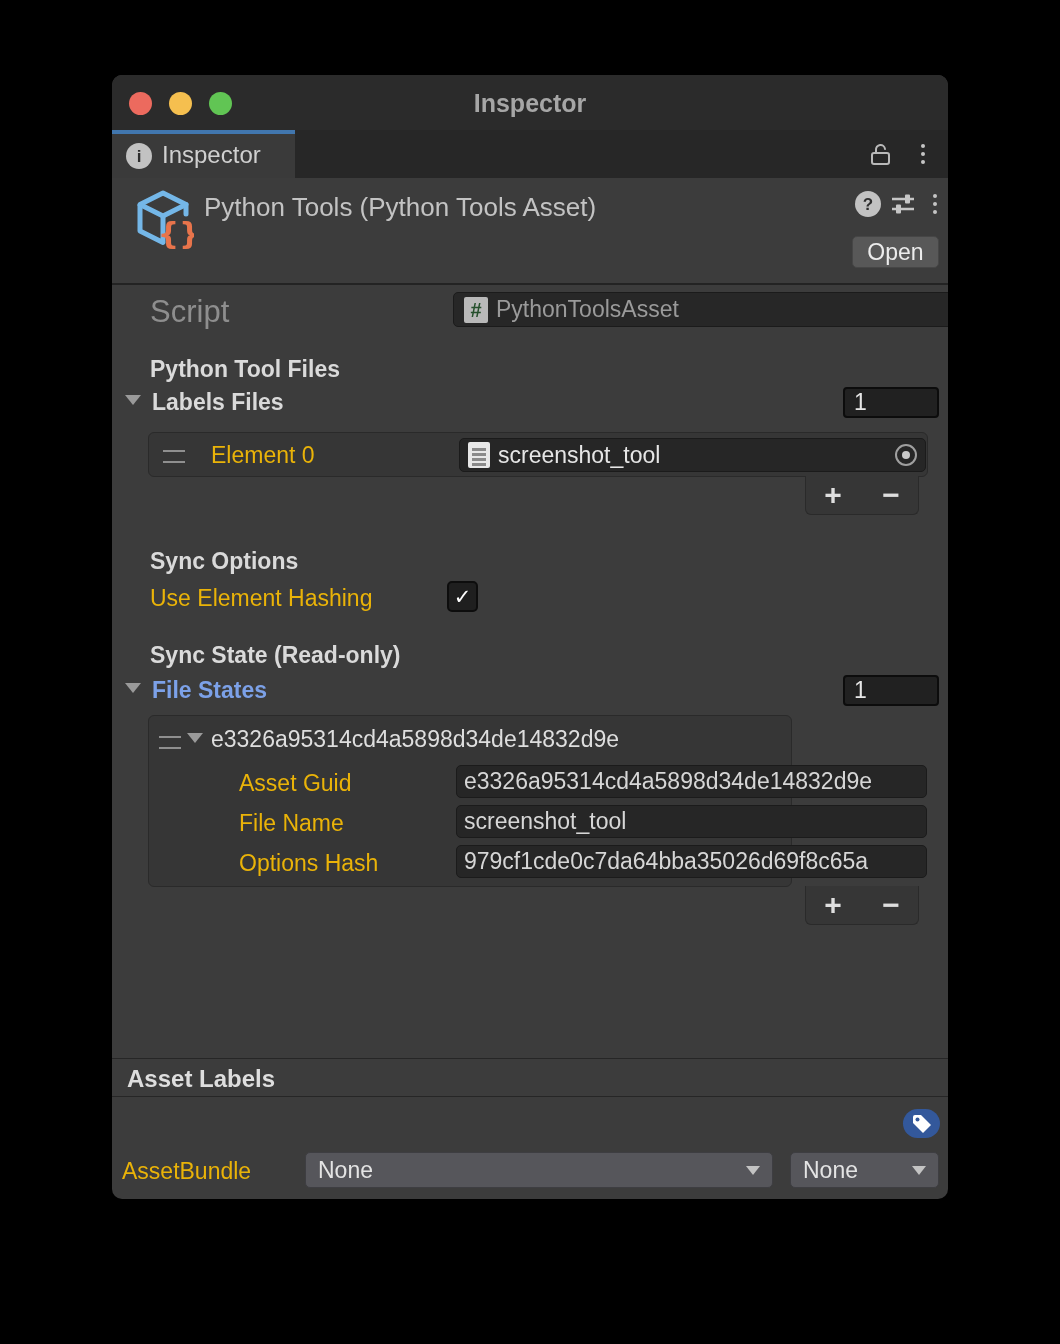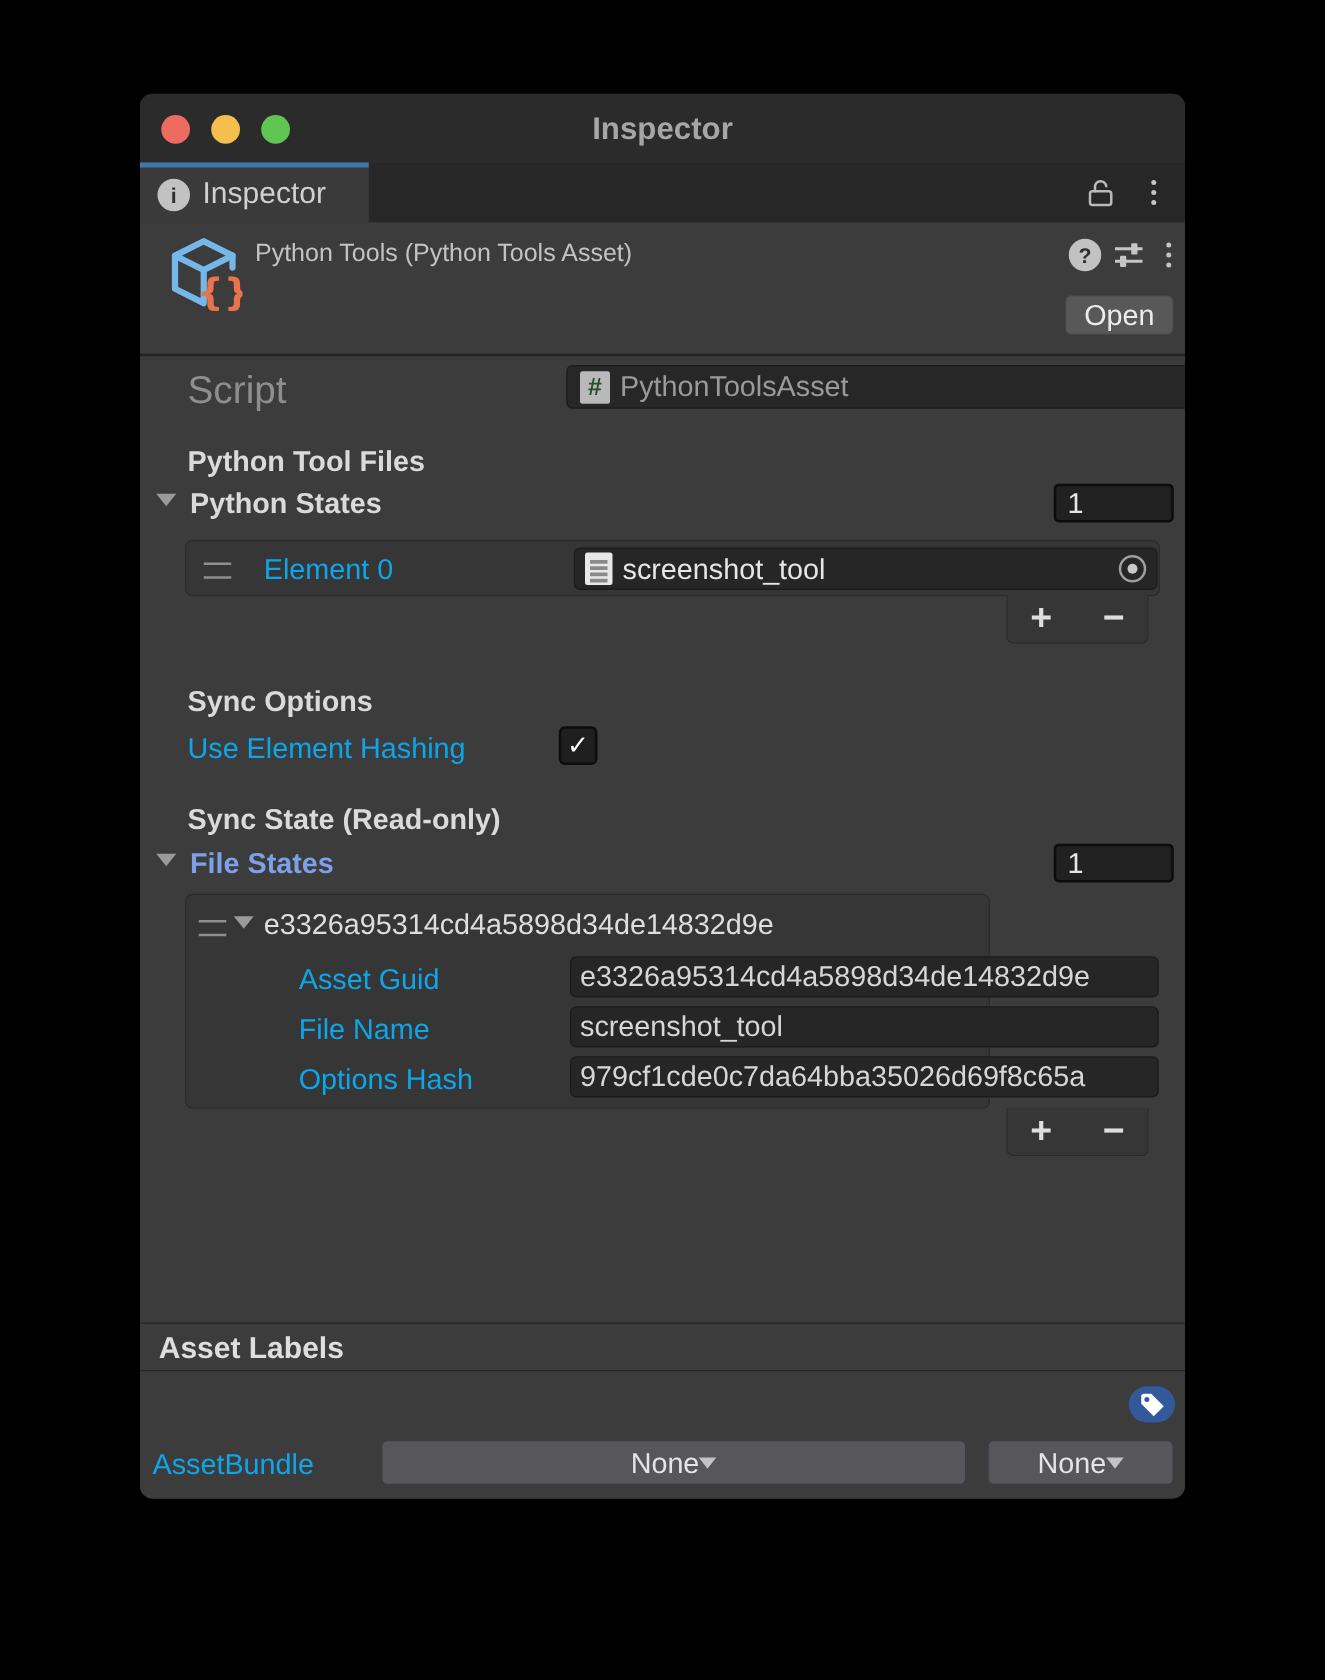--- a/index.html
+++ b/index.html
@@ -18,44 +18,44 @@
   .circle-icon{width:26px;height:26px;border-radius:50%;background:#c2c2c2;color:#2e2e2e;text-align:center;line-height:27px;font-weight:bold;font-size:17px;}
   #tab-info{left:14px;top:9px;}
   #tab-label{left:50px;top:7px;font-size:24px;color:#d0d0d0;}
   #lock-btn{left:756px;top:11px;width:26px;height:26px;}
   #kebab-tab{left:798px;top:11px;}
   .kebab{width:26px;height:26px;display:flex;flex-direction:column;align-items:center;justify-content:center;gap:4px;}
   .kebab i{width:4px;height:4px;border-radius:50%;background:#c4c4c4;}
   
   #header{left:0;top:103px;width:836px;height:107px;background:#3c3c3c;border-bottom:2px solid #232323;box-sizing:border-box;}
   #asset-icon{left:20px;top:10px;width:62px;height:62px;}
-  #header-title{left:92px;top:14px;font-size:20px;color:#c3c3c3;}
+  #header-title{left:92px;top:14px;font-size:26px;color:#c3c3c3;}
   #help-btn{left:743px;top:13px;}
   #presets-btn{left:778px;top:13px;width:26px;height:26px;}
   #kebab-header{left:810px;top:13px;}
   #open-btn{left:740px;top:58px;width:87px;height:32px;background:#585858;border:1px solid #464646;border-radius:5px;box-sizing:border-box;text-align:center;line-height:30px;font-size:23px;color:#ececec;}
   
-  .lbl{font-size:23px;color:#0ea5e9;}
+  .lbl{font-size:23px;color:#eab308;}
   .lbl-bold{font-size:23px;font-weight:bold;color:#dadada;}
   .lbl-dim{font-size:31px;color:#8e8e8e;}
   .field{background:#272727;border:1px solid #1b1b1b;border-radius:5px;box-sizing:border-box;display:flex;align-items:center;overflow:hidden;}
   .field .txt{font-size:23px;color:#d6d6d6;white-space:nowrap;}
   .count-field{background:#212121;border:2px solid #0c0c0c;border-radius:4px;box-sizing:border-box;font-size:23px;color:#e6e6e6;padding-left:9px;line-height:26px;}
   .tri-down{width:0;height:0;border-left:8px solid transparent;border-right:8px solid transparent;border-top:10px solid #9a9a9a;}
   .drag-handle{width:22px;height:9px;border-top:2px solid #8f8f8f;border-bottom:2px solid #8f8f8f;}
   .picker{width:22px;height:22px;border:2px solid #9f9f9f;border-radius:50%;box-sizing:border-box;display:flex;align-items:center;justify-content:center;}
   .picker i{width:8px;height:8px;border-radius:50%;background:#c9c9c9;}
   .box{background:#363636;border:1px solid #2a2a2a;border-radius:6px;box-sizing:border-box;}
   .list-footer{background:#363636;border:1px solid #2a2a2a;border-top:none;border-radius:0 0 6px 6px;box-sizing:border-box;display:flex;align-items:center;justify-content:center;gap:18px;}
   .pm-btn{font-size:30px;font-weight:bold;color:#dedede;width:40px;text-align:center;line-height:34px;}
   .doc-icon{width:22px;height:26px;background:#e8e8e8;border-radius:2px;position:relative;flex:none;}
   .doc-icon:before{content:"";position:absolute;left:4px;top:6px;width:14px;height:2.5px;background:#8a8a8a;box-shadow:0 5px 0 #8a8a8a,0 10px 0 #8a8a8a,0 15px 0 #8a8a8a;}
   .cs-icon{width:24px;height:26px;background:#b9b9b9;border-radius:2px;color:#25502c;font-size:20px;font-weight:bold;text-align:center;line-height:27px;flex:none;}
   .checkbox{background:#1f1f1f;border:2px solid #0d0d0d;border-radius:5px;box-sizing:border-box;text-align:center;color:#fff;font-size:21px;font-weight:bold;line-height:27px;}
-  .dropdown{background:#56565b;border:1px solid #3e3e42;border-radius:5px;box-sizing:border-box;display:flex;align-items:center;justify-content:center;padding:0 12px;}
+  .dropdown{background:#56565b;border:1px solid #3e3e42;border-radius:5px;box-sizing:border-box;display:flex;align-items:center;justify-content:space-between;padding:0 12px;}
   .dropdown .txt{font-size:23px;color:#e4e4e4;}
   .dd-arrow{width:0;height:0;border-left:7px solid transparent;border-right:7px solid transparent;border-top:9px solid #c3c3c3;}
   .divider{height:1px;background:#262626;}
   #section-asset-labels-title{font-size:24px;font-weight:bold;color:#dedede;}
   #tag-btn{background:#33589b;border-radius:15px;display:flex;align-items:center;justify-content:center;}
   .blue-lbl{font-size:23px;font-weight:bold;color:#7ca1e8;}
 </style>
 </head>
 <body>
 
@@ -116,21 +116,21 @@
   <div class="abs lbl-dim" style="left:38px;top:219px;">Script</div>
   <div class="abs field" style="left:341px;top:217px;width:596px;height:35px;padding:0 10px;gap:8px;">
     <span class="cs-icon">#</span>
     <span class="txt" style="color:#9a9a9a;flex:1;">PythonToolsAsset</span>
 
   </div>
 
   <div class="abs lbl-bold" style="left:38px;top:281px;">Python Tool Files</div>
 
   <div class="abs tri-down" style="left:13px;top:320px;"></div>
-  <div class="abs lbl-bold" style="left:40px;top:314px;">Python States</div>
+  <div class="abs lbl-bold" style="left:40px;top:314px;">Labels Files</div>
   <div class="abs count-field" style="left:731px;top:312px;width:96px;height:31px;">1</div>
 
   <div class="abs box" style="left:36px;top:357px;width:780px;height:45px;">
     <div class="abs drag-handle" style="left:14px;top:17px;"></div>
     <div class="abs lbl" style="left:62px;top:9px;">Element 0</div>
     <div class="abs field" style="left:310px;top:5px;width:467px;height:34px;padding:0 8px;gap:8px;background:#262626;">
       <span class="doc-icon"></span>
       <span class="txt" style="color:#e6e6e6;flex:1;">screenshot_tool</span>
       <span class="picker">
           <i></i>

